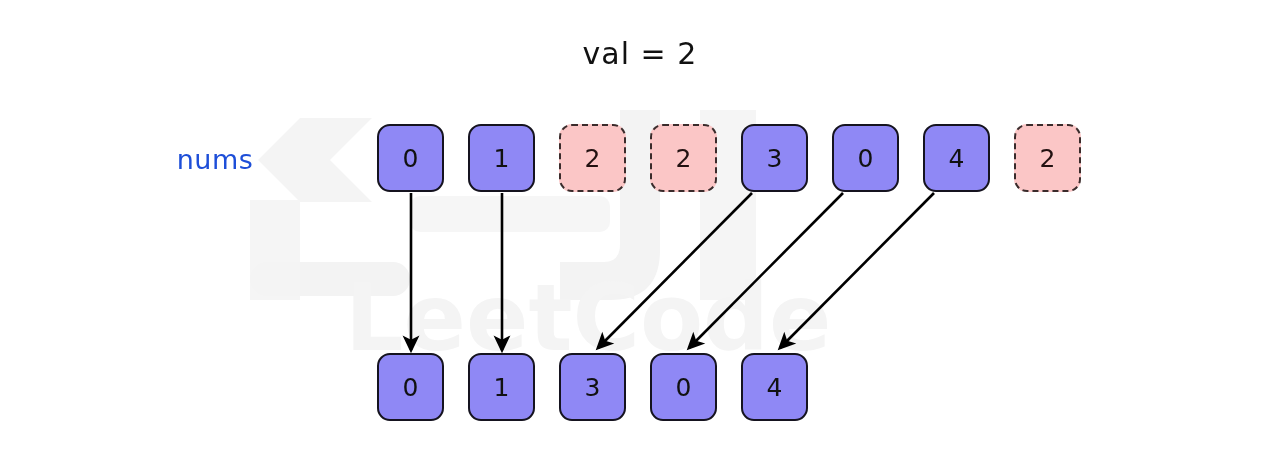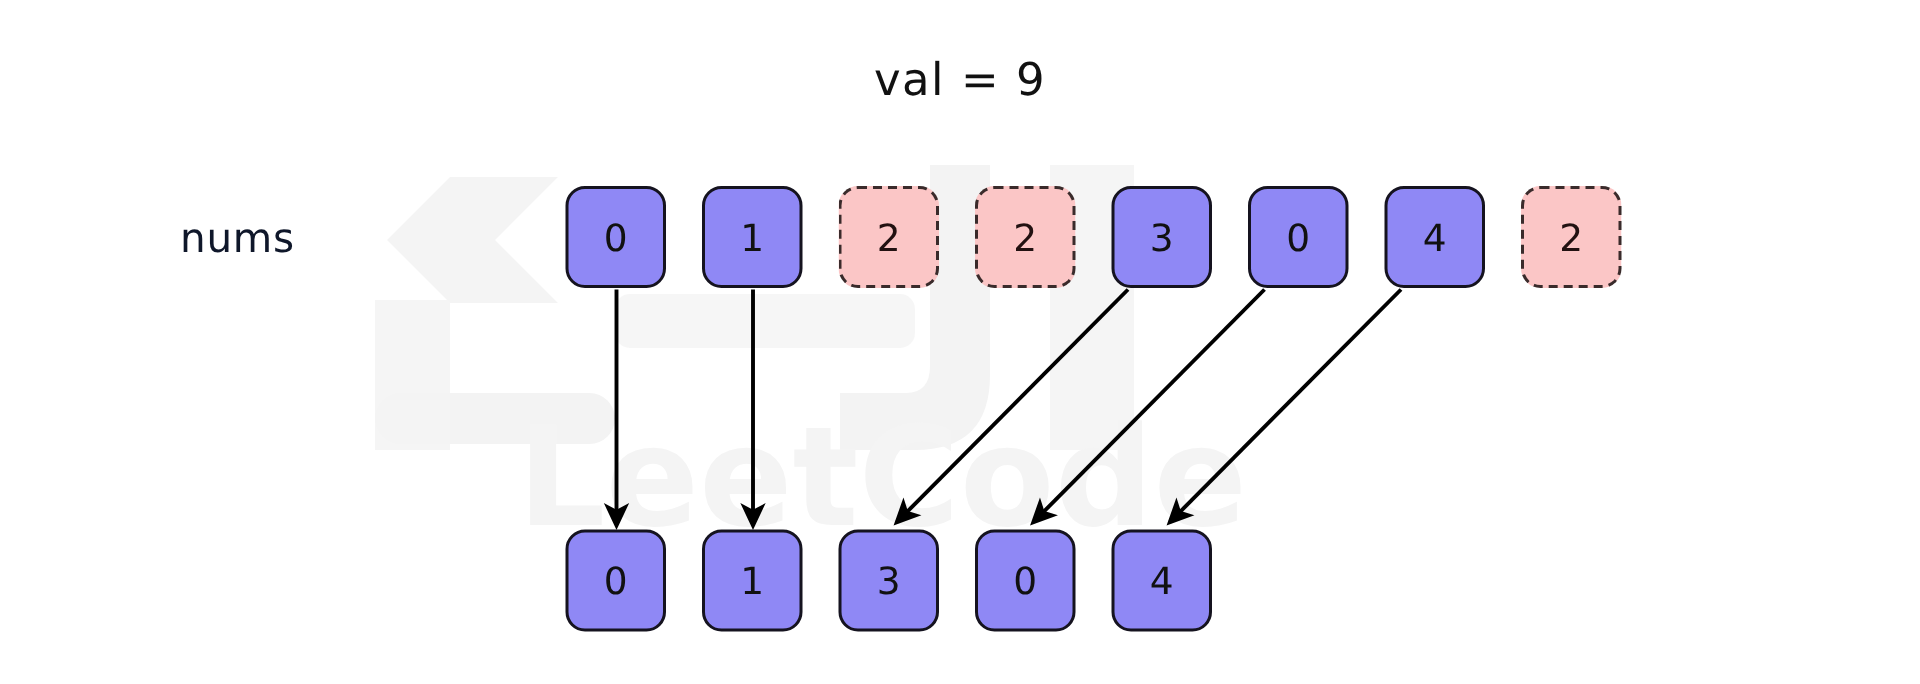--- a/index.html
+++ b/index.html
@@ -37,23 +37,23 @@
     color: #111111;
     font-family: "DejaVu Sans", sans-serif;
     z-index: 3;
     white-space: pre;
   }
 
   
   .row-label {
     position: absolute;
     font-size: 27px;
-    color: #0f172a;
+    color: #1d4ed8;
     letter-spacing: 0.5px;
-    text-align: left;
+    text-align: center;
     z-index: 3;
     white-space: pre;
   }
   #label-nums   { left: 120px; top: 144px; width: 190px; }
   #label-result { left: 120px; top: 371px; width: 190px; }
 
   
   #arrows {
     position: absolute;
     left: 0; top: 0;
@@ -108,21 +108,21 @@
 
       <path d="M600 110 L660 110 L660 250 Q660 300 610 300 L560 300 L560 262 L604 262 Q620 262 620 244 L620 110 Z"></path>
       <path d="M700 110 L756 110 L756 300 L700 300 Z" opacity="0.8"></path>
       <rect x="410" y="196" width="200" height="36" rx="10" opacity="0.75"></rect>
     </g>
     <g fill="#f4f4f4" font-family="DejaVu Sans, sans-serif" font-size="92" font-weight="700">
       <text x="345" y="350">LeetCode</text>
     </g>
   </svg>
 
-  <div id="title">val = 9</div>
+  <div id="title">val = 2</div>
 
   <div class="row-label" id="label-nums">nums</div>
 
   <svg id="arrows" viewBox="0 0 1280 456" xmlns="http://www.w3.org/2000/svg">
     <defs>
       <marker id="head" viewBox="0 0 12 12" refX="9.5" refY="6" markerWidth="7.5" markerHeight="7.5" orient="auto-start-reverse">
         <path d="M0.5 0.8 L11.5 6 L0.5 11.2 L3.2 6 Z" fill="#000000"></path>
       </marker>
     </defs>
 

